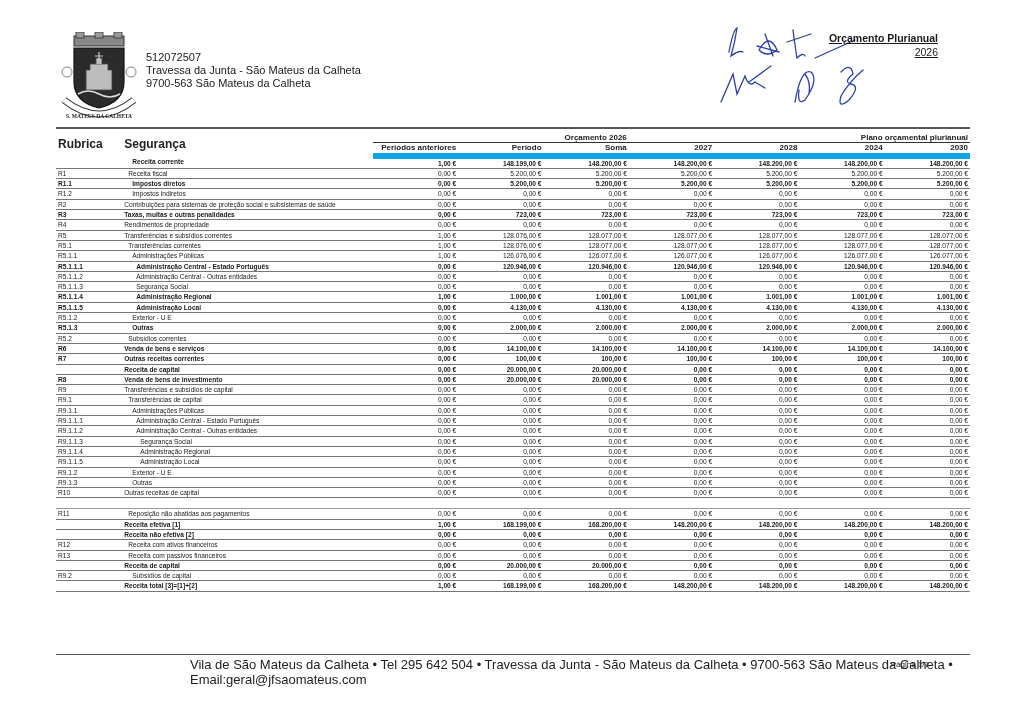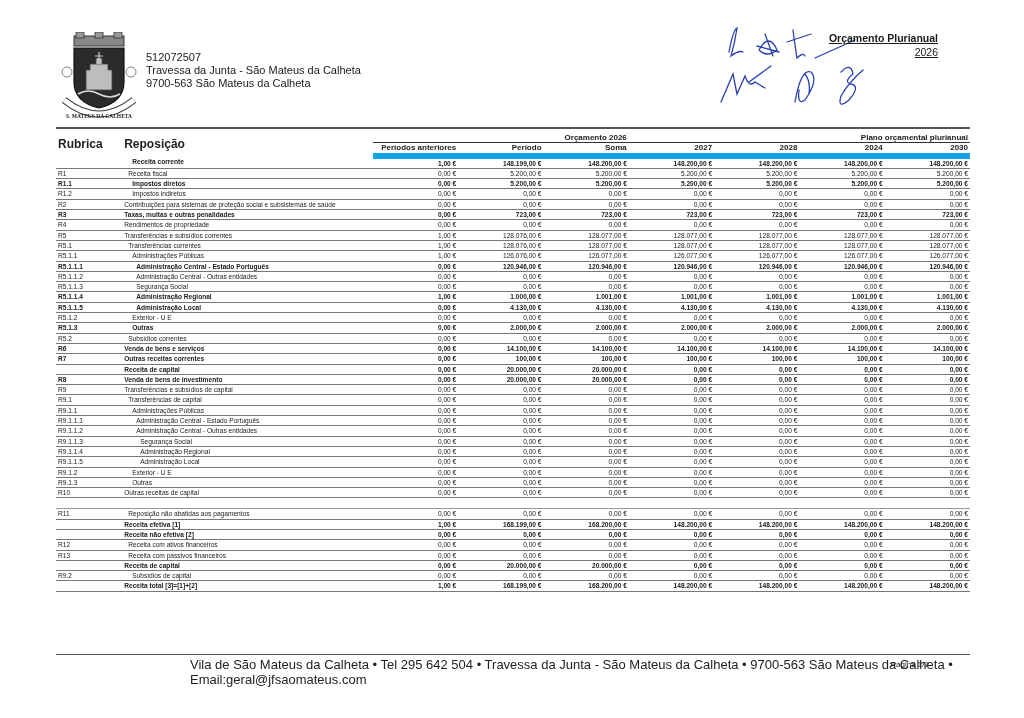--- a/index.html
+++ b/index.html
@@ -91,21 +91,21 @@
       <col class="col-num">
       <col class="col-num">
     <col class="col-num">
       <col class="col-num">
       <col class="col-num">
       <col class="col-num">
   </colgroup>
   <thead>
     <tr class="hdr-top">
       <th class="rubrica" rowspan="2">Rubrica</th>
-      <th class="desig" rowspan="2">Reposição</th>
+      <th class="desig" rowspan="2">Segurança</th>
       <th class="grp" colspan="3">Orçamento 2026</th>
       <th class="grp" colspan="4">Plano orçamental plurianual</th>
     </tr>
     <tr class="hdr-sub">
       <th>Períodos anteriores</th>
       <th>Período</th>
       <th>Soma</th>
       <th>2027</th>
       <th>2028</th>
       <th>2024</th>

